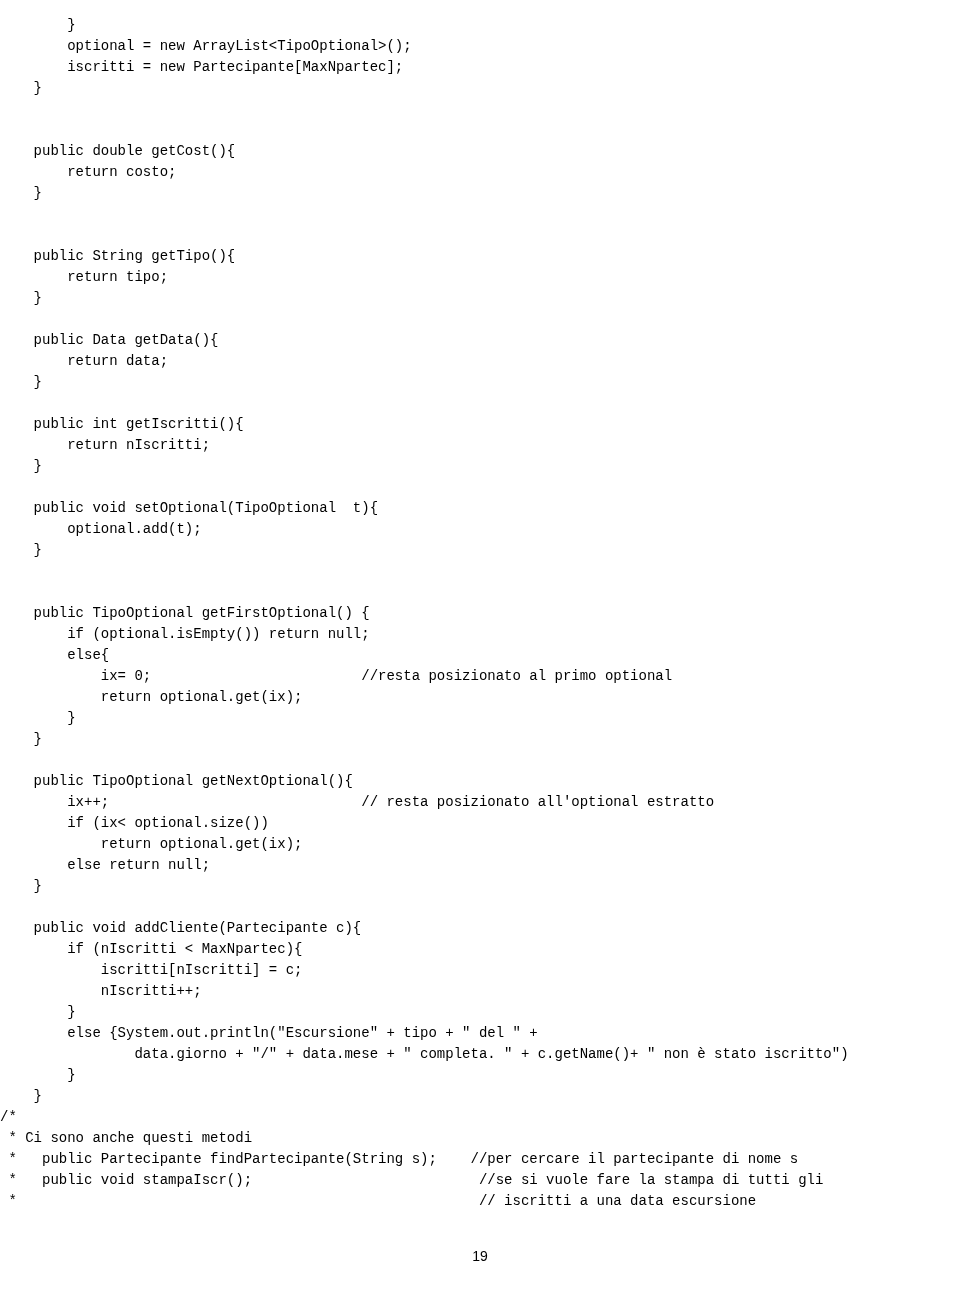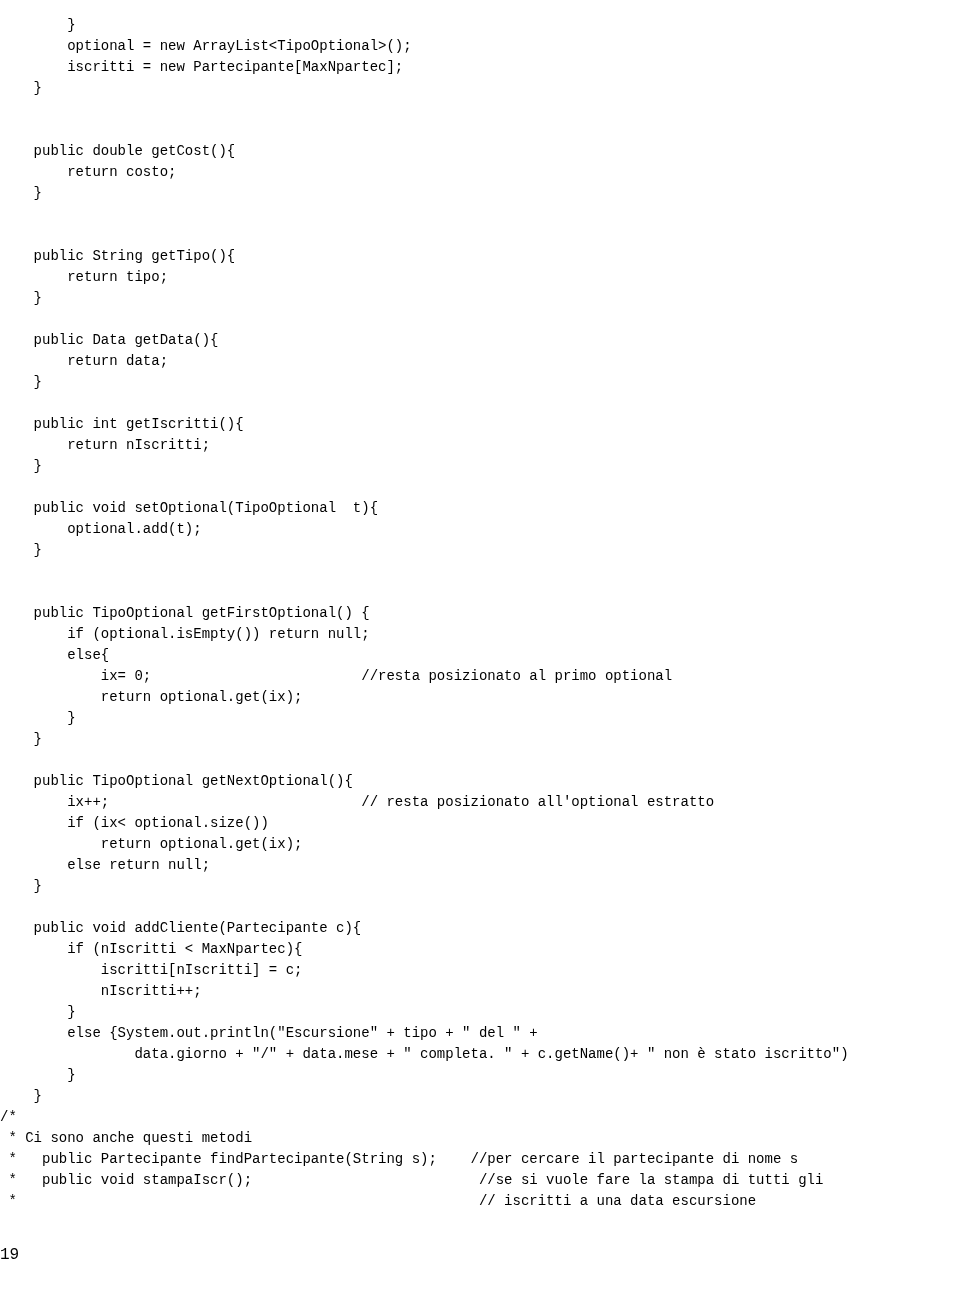--- a/index.html
+++ b/index.html
@@ -20,23 +20,23 @@
     }
     .code-block {
       white-space: pre;
       font-family: "Courier New", Courier, monospace;
       padding-left: 0px;
     }
     .page-number {
       position: absolute;
       bottom: 25px;
       width: 100%;
-      text-align: left;
-      font-family: Liberation Mono, monospace;
-      font-size: 16px;
+      text-align: center;
+      font-family: Liberation Sans, sans-serif;
+      font-size: 14px;
     }
   </style>
 </head>
 <body>
 
 <div class="page">
   <div class="code-block" id="code-container"><div>        }</div><div>        optional = new ArrayList&lt;TipoOptional&gt;();</div><div>        iscritti = new Partecipante[MaxNpartec];</div><div>    }</div><div>&nbsp;</div><div>&nbsp;</div><div>    public double getCost(){</div><div>        return costo;</div><div>    }</div><div>&nbsp;</div><div>&nbsp;</div><div>    public String getTipo(){</div><div>        return tipo;</div><div>    }</div><div>&nbsp;</div><div>    public Data getData(){</div><div>        return data;</div><div>    }</div><div>&nbsp;</div><div>    public int getIscritti(){</div><div>        return nIscritti;</div><div>    }</div><div>&nbsp;</div><div>    public void setOptional(TipoOptional  t){</div><div>        optional.add(t);</div><div>    }</div><div>&nbsp;</div><div>&nbsp;</div><div>    public TipoOptional getFirstOptional() {</div><div>        if (optional.isEmpty()) return null;</div><div>        else{</div><div>            ix= 0;                         //resta posizionato al primo optional</div><div>            return optional.get(ix);</div><div>        }</div><div>    }</div><div>&nbsp;</div><div>    public TipoOptional getNextOptional(){</div><div>        ix++;                              // resta posizionato all'optional estratto</div><div>        if (ix&lt; optional.size())</div><div>            return optional.get(ix);</div><div>        else return null;</div><div>    }</div><div>&nbsp;</div><div>    public void addCliente(Partecipante c){</div><div>        if (nIscritti &lt; MaxNpartec){</div><div>            iscritti[nIscritti] = c;</div><div>            nIscritti++;</div><div>        }</div><div>        else {System.out.println("Escursione" + tipo + " del " +</div><div>                data.giorno + "/" + data.mese + " completa. " + c.getName()+ " non è stato iscritto")</div><div>        }</div><div>    }</div><div>/*</div><div> * Ci sono anche questi metodi</div><div> *   public Partecipante findPartecipante(String s);    //per cercare il partecipante di nome s</div><div> *   public void stampaIscr();                           //se si vuole fare la stampa di tutti gli</div><div> *                                                       // iscritti a una data escursione</div></div>
   <div class="page-number">19</div>
 </div>
 

